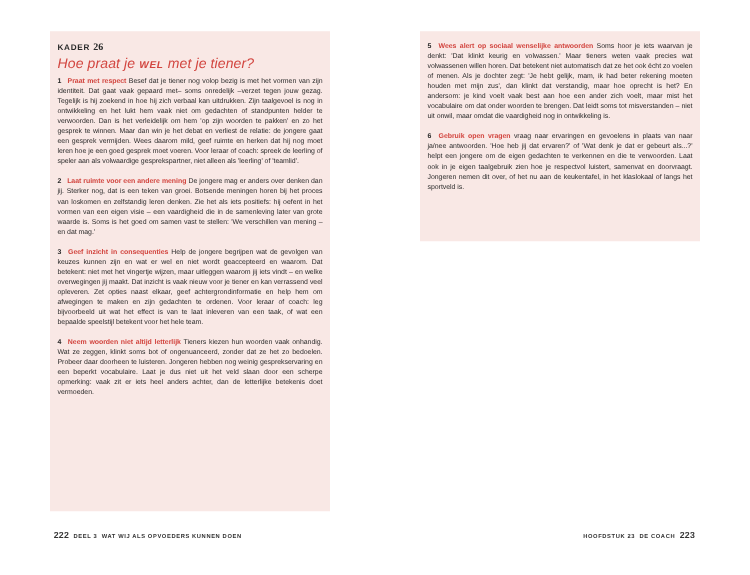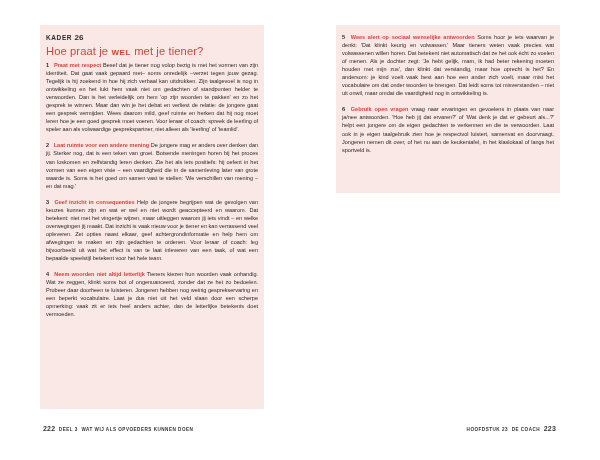--- a/index.html
+++ b/index.html
@@ -13,23 +13,23 @@
   .box {
     position: absolute; background: #f9e8e5; box-sizing: border-box;
     padding: 6px 6px 6px 6px;
   }
   .left .box { left: 40px; top: 25px; width: 224px; height: 384px; }
   .right .box { left: 36px; top: 25px; width: 224px; height: 168px; padding-top: 8px; }
   .kader {
     font-size: 6.5px; font-weight: bold; letter-spacing: 0.6px; color: #2b2b2b;
     margin-top: 2px;
   }
-  .kader .num { font-size: 8px; letter-spacing: 0; }
+  .kader .num { font-size: 8px; letter-spacing: 0; font-family: Liberation Serif, serif; }
   .title {
-    font-size: 11.2px; color: #d2453f; margin: 3px 0 4px 0; letter-spacing: 0.1px; white-space: nowrap;
+    font-size: 11.2px; color: #d2453f; margin: 3px 0 4px 0; letter-spacing: 0.1px; white-space: nowrap; font-style: italic;
   }
   .title .sc { font-size: 8px; letter-spacing: 0.6px; font-weight: bold; }
   .para {
     font-size: 5.55px; line-height: 8.05px; margin: 0 0 8px 0; text-align: justify;
     letter-spacing: -0.02px;
   }
   .para .n { font-weight: bold; margin-right: 3px; }
   .para .h { color: #d2453f; font-weight: bold; }
   .footer {
     position: absolute; top: 425px; font-size: 4.6px; font-weight: bold; letter-spacing: 0.5px;

